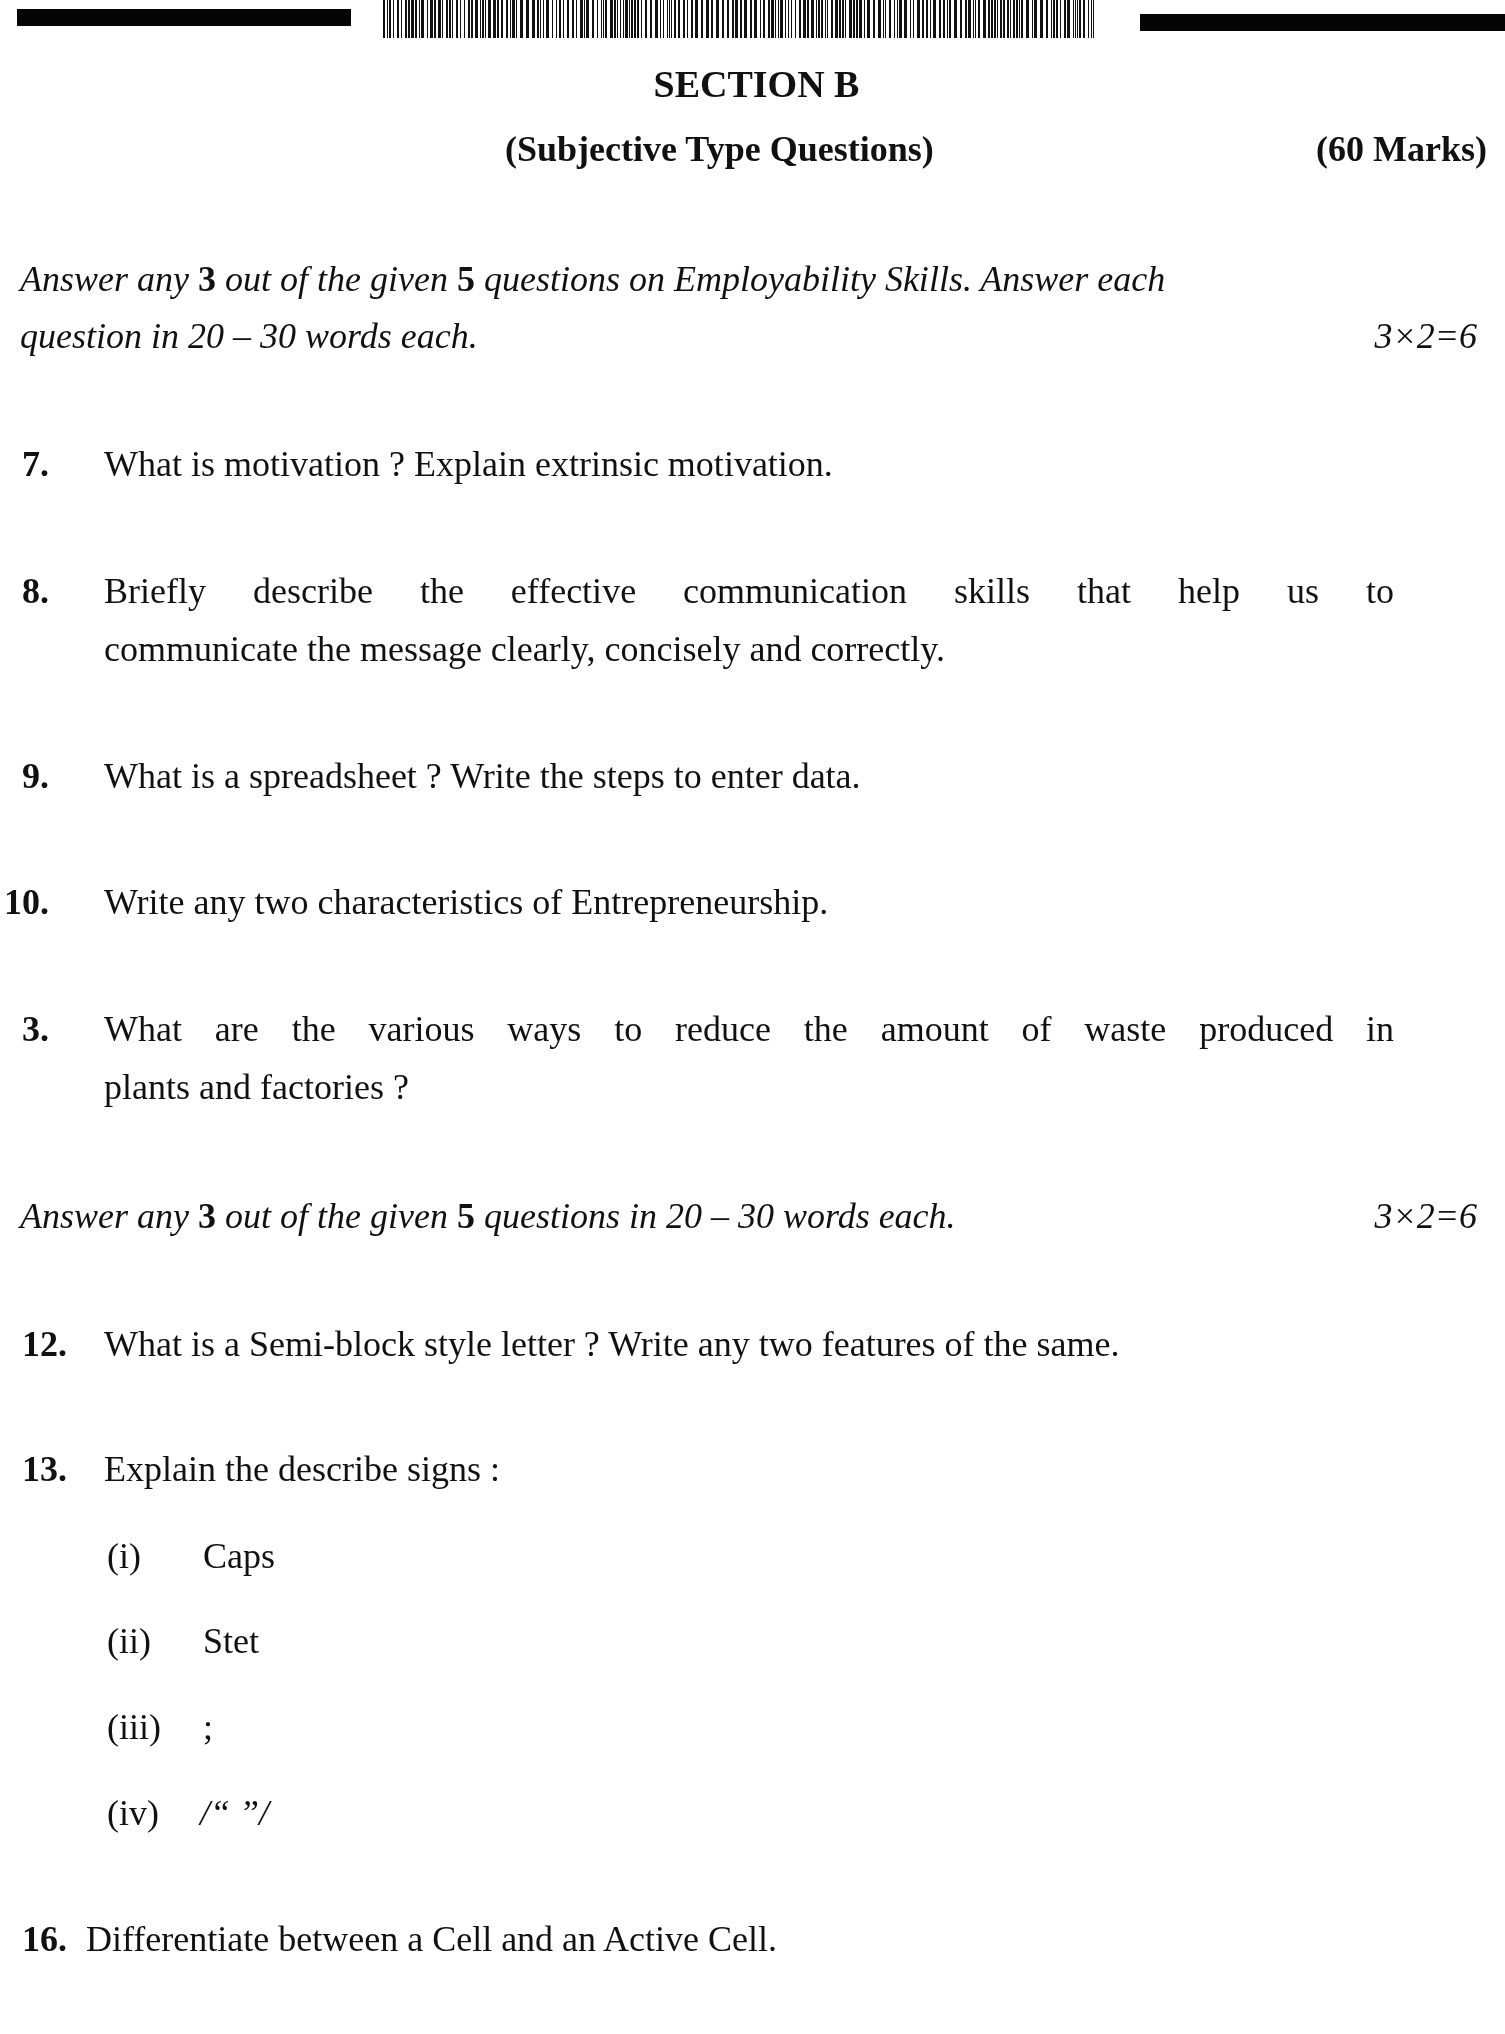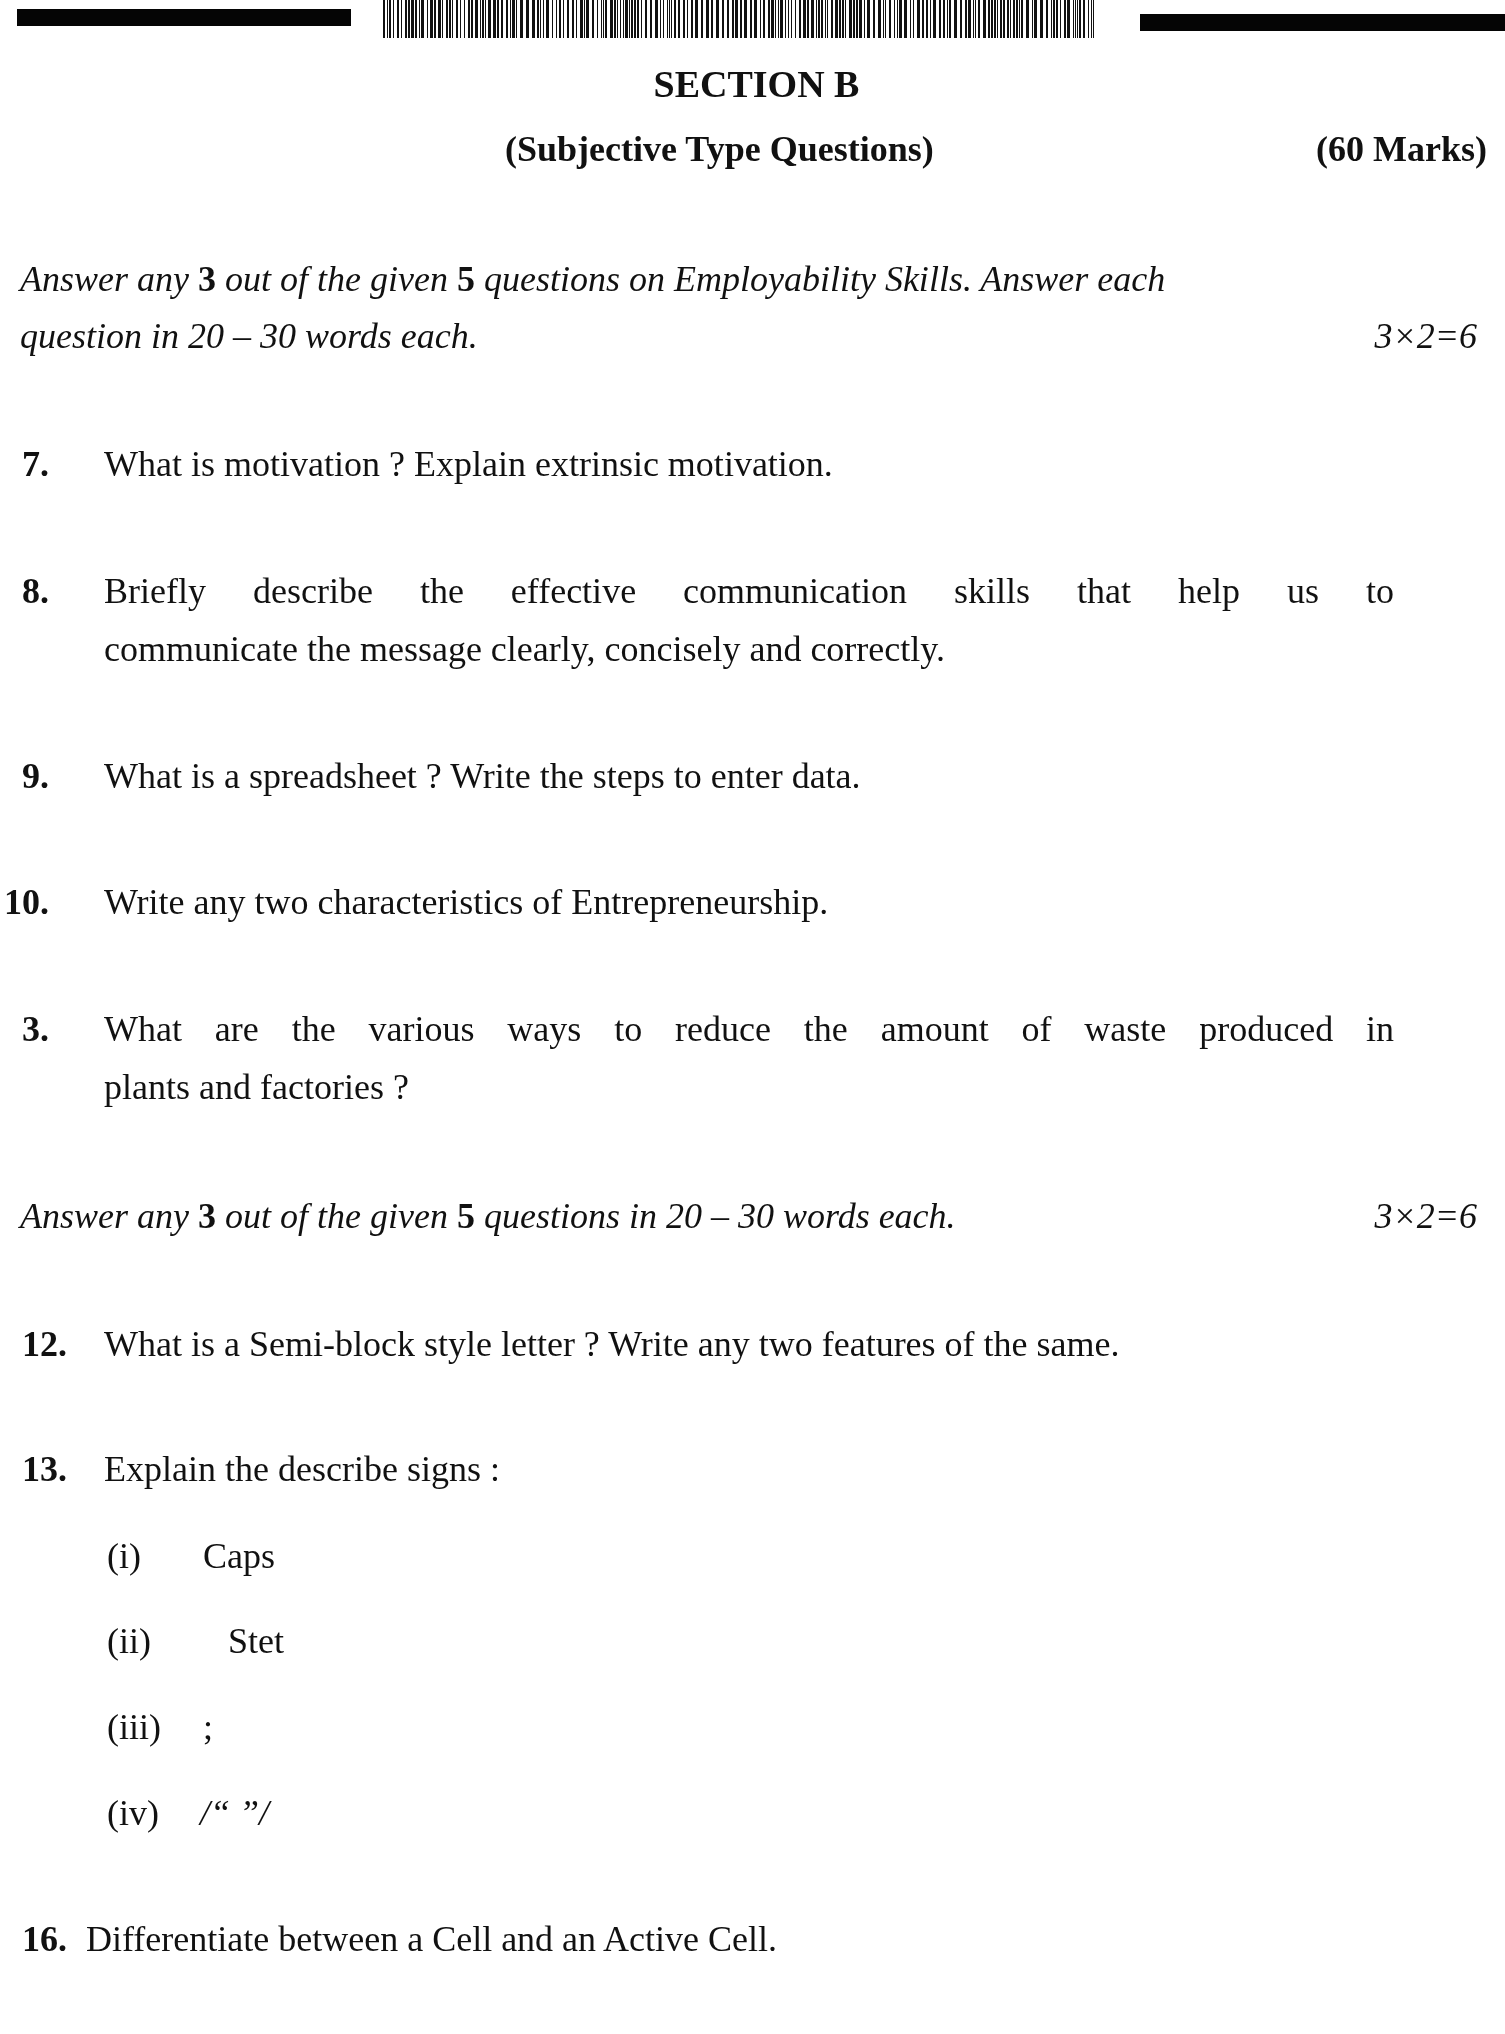--- a/index.html
+++ b/index.html
@@ -264,21 +264,21 @@
 </div>
 
 <div>
   <div class="abs q-num" style="left:22px; top:1448px;">13.</div>
   <div class="abs q-text" style="left:104px; top:1448px;">Explain the describe signs :</div>
 
   <div class="abs sub-label" style="left:107px; top:1535px;">(i)</div>
   <div class="abs sub-val" style="left:203px; top:1535px;">Caps</div>
 
   <div class="abs sub-label" style="left:107px; top:1620px;">(ii)</div>
-  <div class="abs sub-val" style="left:203px; top:1620px;margin-left:25px;">Stet</div>
+  <div class="abs sub-val" style="left:203px; top:1620px;">Stet</div>
 
   <div class="abs sub-label" style="left:107px; top:1706px;">(iii)</div>
   <div class="abs sub-val" style="left:203px; top:1706px;">;</div>
 
   <div class="abs sub-label" style="left:107px; top:1792px;">(iv)</div>
   <div class="abs sub-val" style="left:200px; top:1792px; font-style:italic;">/“ ”/</div>
 </div>
 
 <div>
   <div class="abs q-num" style="left:22px; top:1918px;">16.</div>

